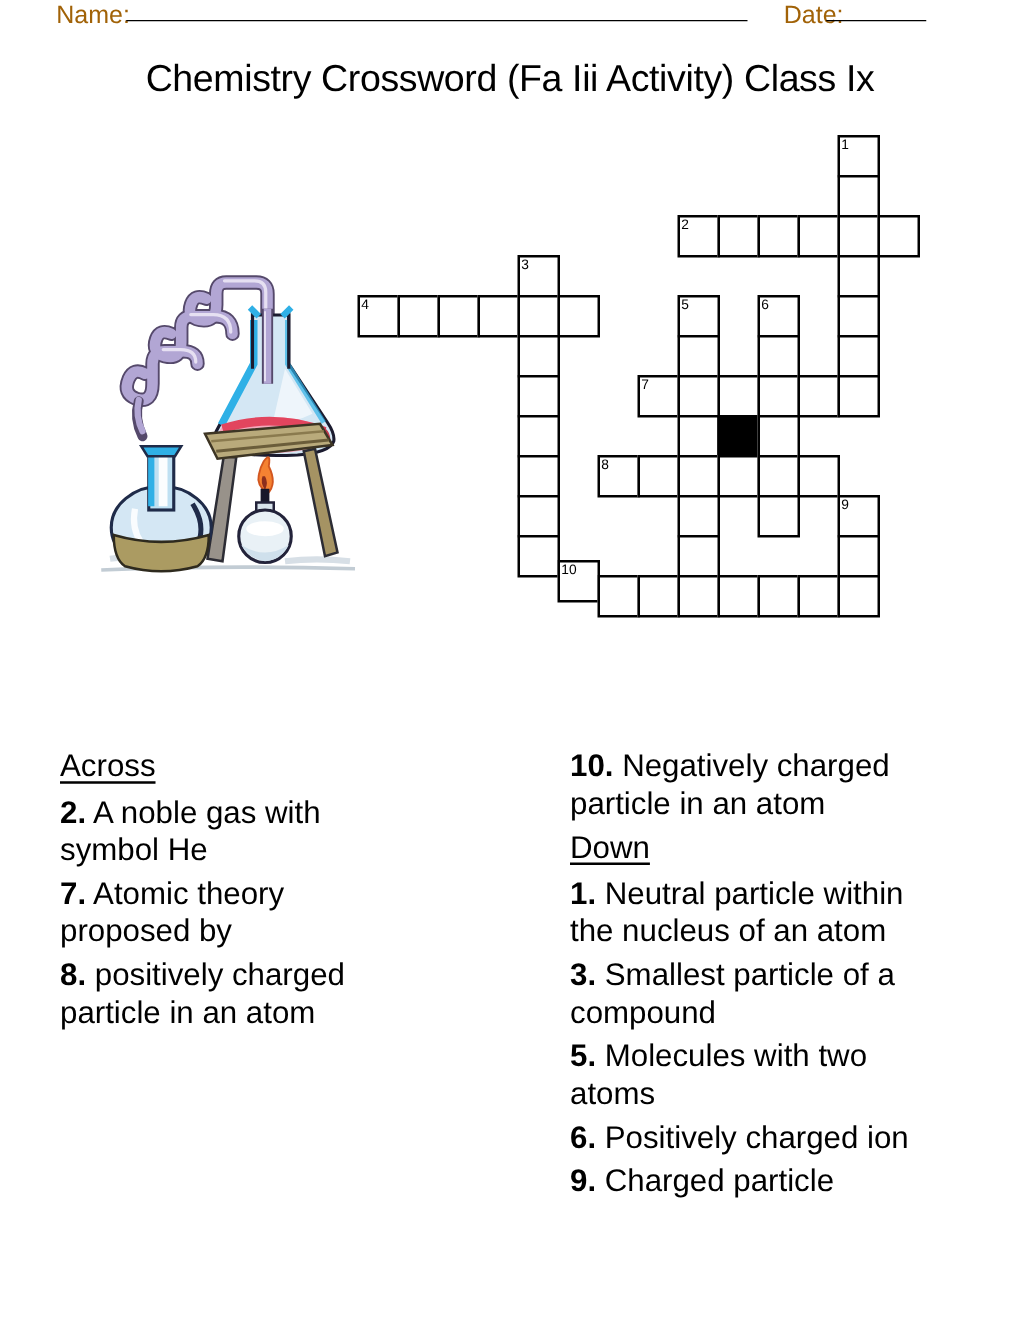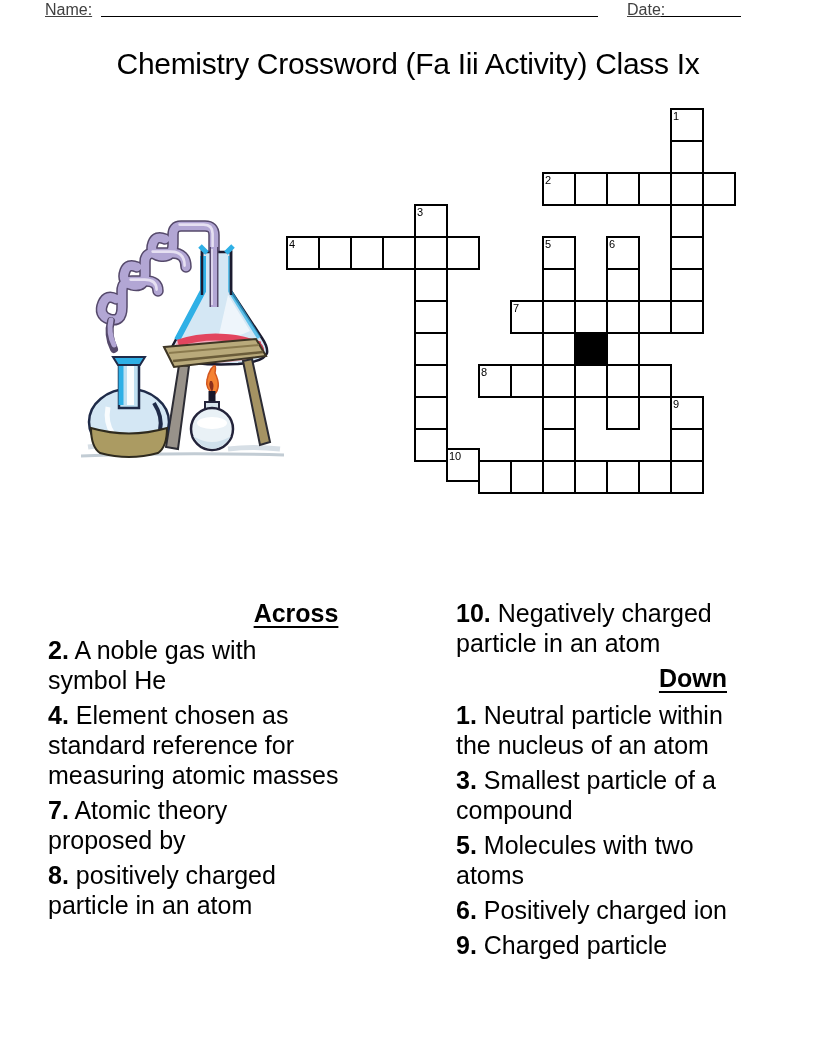--- a/index.html
+++ b/index.html
@@ -1,37 +1,37 @@
 <!DOCTYPE html>
 <html><head>
 <meta charset="utf-8">
 <style>
   html,body{margin:0;padding:0;background:#fff;}
   .page{position:relative;width:816px;height:1056px;background:#ffffff;overflow:hidden;
         font-family:"Liberation Sans","DejaVu Sans",sans-serif;color:#000;}
   
-  .hdr-label{position:absolute;top:1px;font-size:16px;color:#404040;text-decoration:underline;}
+  .hdr-label{position:absolute;top:1px;font-size:20px;color:#a16207;}
   .blank-line{position:absolute;top:15px;height:1px;border-bottom:1.6px solid #000;}
   
   .title{position:absolute;left:0;right:0;top:47px;margin:0;text-align:center;
          font-size:30px;font-weight:400;letter-spacing:-0.3px;color:#000;}
   
   #grid{position:absolute;left:286px;top:108px;width:456px;height:392px;}
   .cell{position:absolute;width:34px;height:34px;box-sizing:border-box;
         border:2px solid #000;background:#fff;}
   .cell.black{background:#000;}
   .cnum{position:absolute;left:1px;top:0;font-size:11px;line-height:12px;color:#000;}
   
   .clue-col{position:absolute;top:598px;font-size:25px;line-height:30px;white-space:nowrap;}
   #clues-left{left:48px;}
   #clues-right{left:412px;margin-left:44px;}
   .clue{margin:0 0 5px 0;}
   .clue b{font-weight:bold;}
-  .clue-head{font-weight:bold;text-decoration:underline;text-decoration-thickness:2px;
-             text-underline-offset:4px;margin:0 0 7px 0;text-align:right;}
+  .clue-head{font-weight:normal;text-decoration:underline;text-decoration-thickness:2px;
+             text-underline-offset:4px;margin:0 0 7px 0;}
   
   #illustration{position:absolute;left:78px;top:195px;}
 </style>
 </head>
 <body>
 
 <div class="page">
 
   <span class="hdr-label" style="left:45px">Name:</span>
   <div class="blank-line" style="left:101px;width:497px"></div>
@@ -192,21 +192,20 @@
       <div class="cell" style="left: 256px; top: 352px;"></div>
       <div class="cell" style="left: 288px; top: 352px;"></div>
       <div class="cell" style="left: 320px; top: 352px;"></div>
       <div class="cell" style="left: 352px; top: 352px;"></div>
       <div class="cell" style="left: 384px; top: 352px;"></div>
     </div>
 
   <div id="clues-left" class="clue-col">
       <div class="clue-head">Across</div>
       <div class="clue"><b>2.</b> A noble gas with<br>symbol He</div>
-      <div class="clue"><b>4.</b> Element chosen as<br>standard reference for<br>measuring atomic masses</div>
       <div class="clue"><b>7.</b> Atomic theory<br>proposed by</div>
       <div class="clue"><b>8.</b> positively charged<br>particle in an atom</div>
     </div>
   <div id="clues-right" class="clue-col">
       <div class="clue"><b>10.</b> Negatively charged<br>particle in an atom</div>
       <div class="clue-head">Down</div>
       <div class="clue"><b>1.</b> Neutral particle within<br>the nucleus of an atom</div>
       <div class="clue"><b>3.</b> Smallest particle of a<br>compound</div>
       <div class="clue"><b>5.</b> Molecules with two<br>atoms</div>
       <div class="clue"><b>6.</b> Positively charged ion</div>

